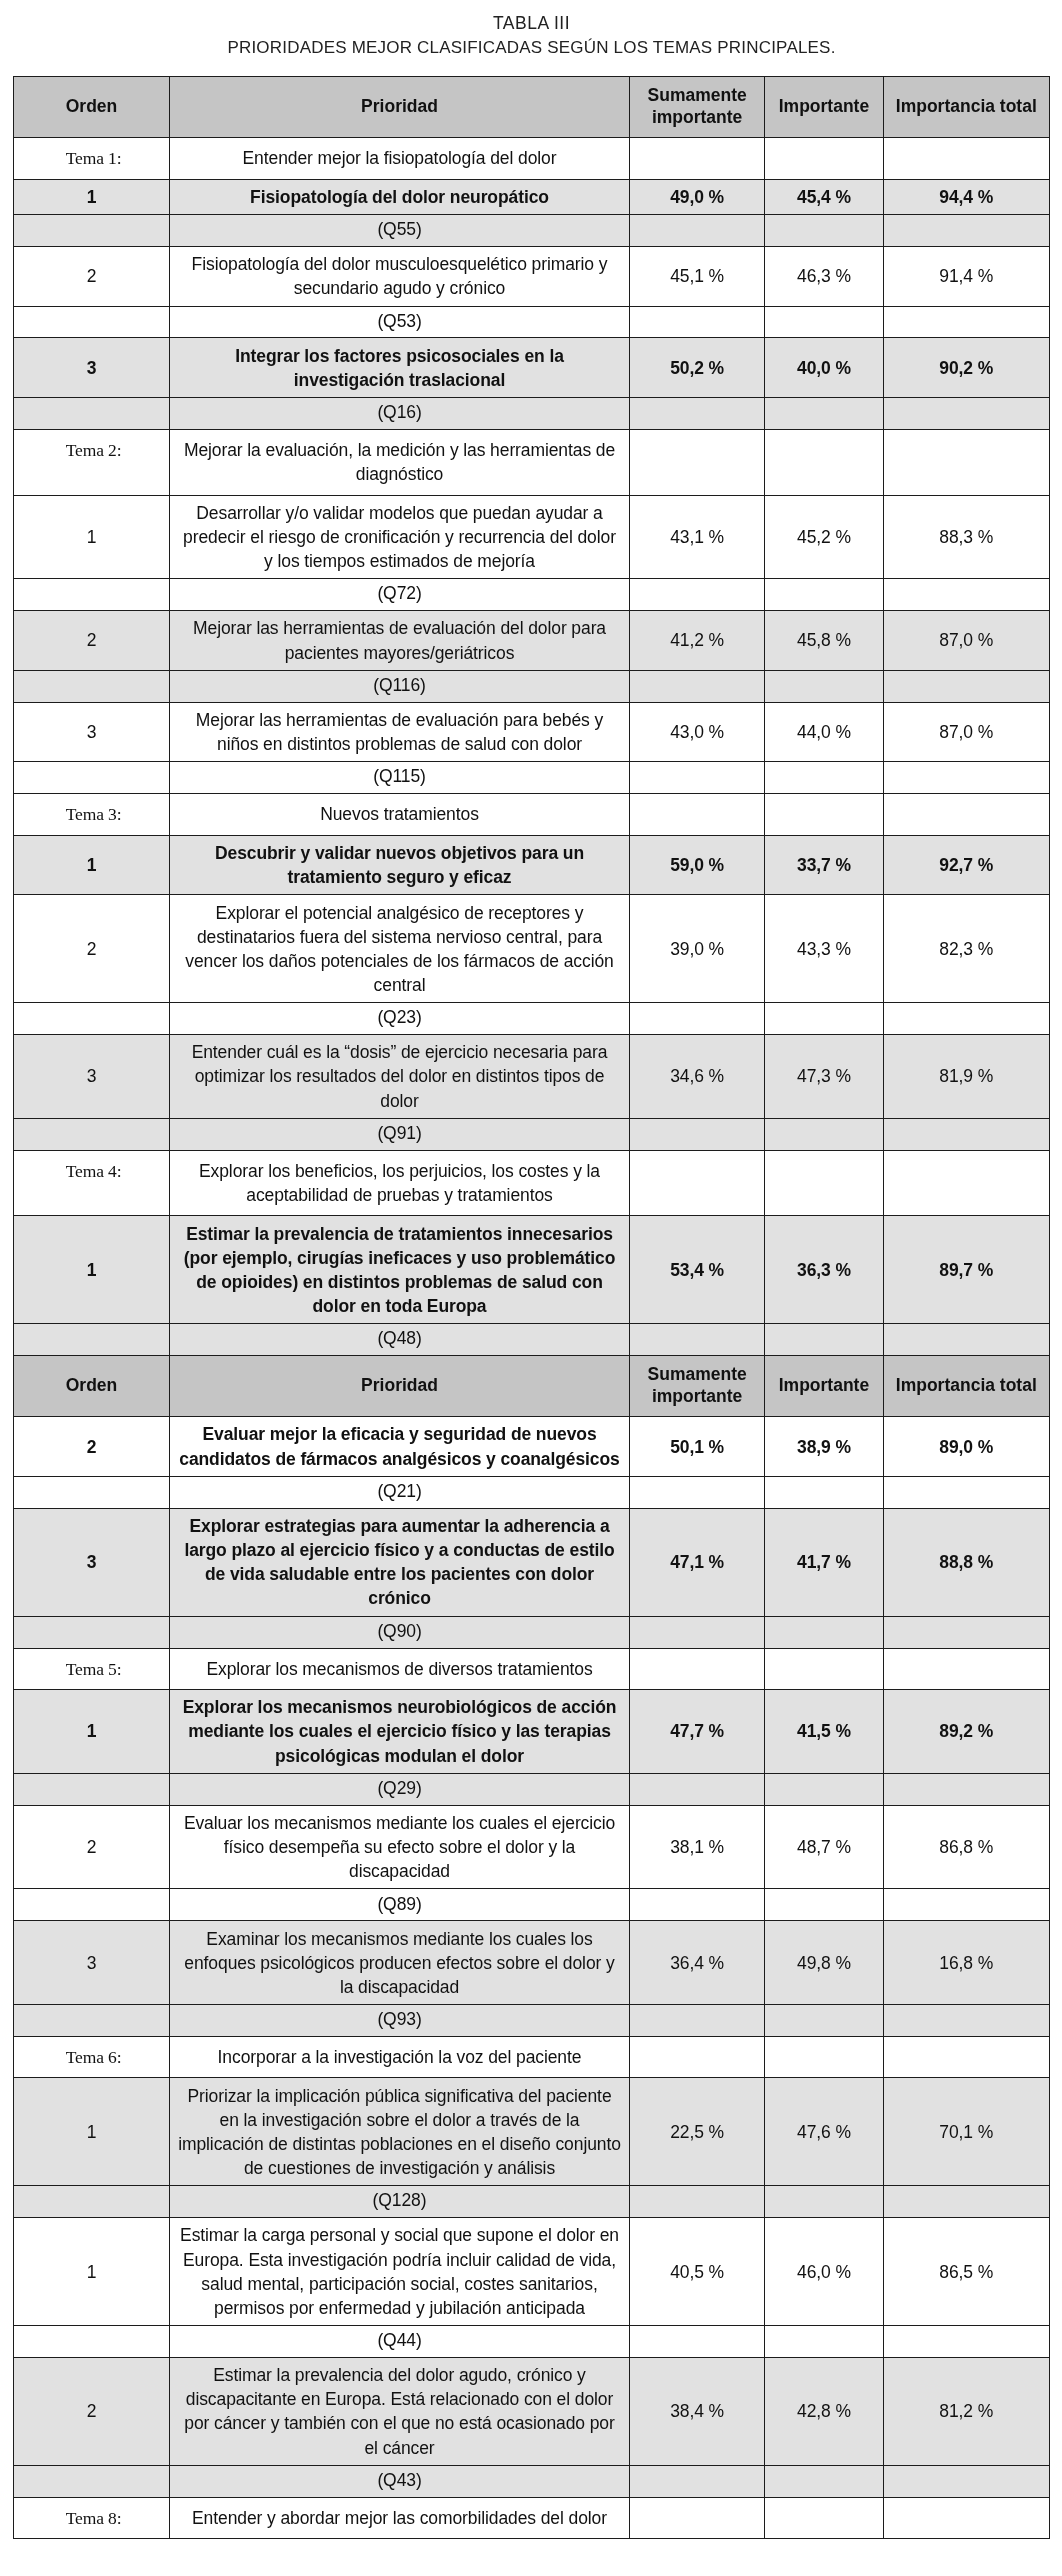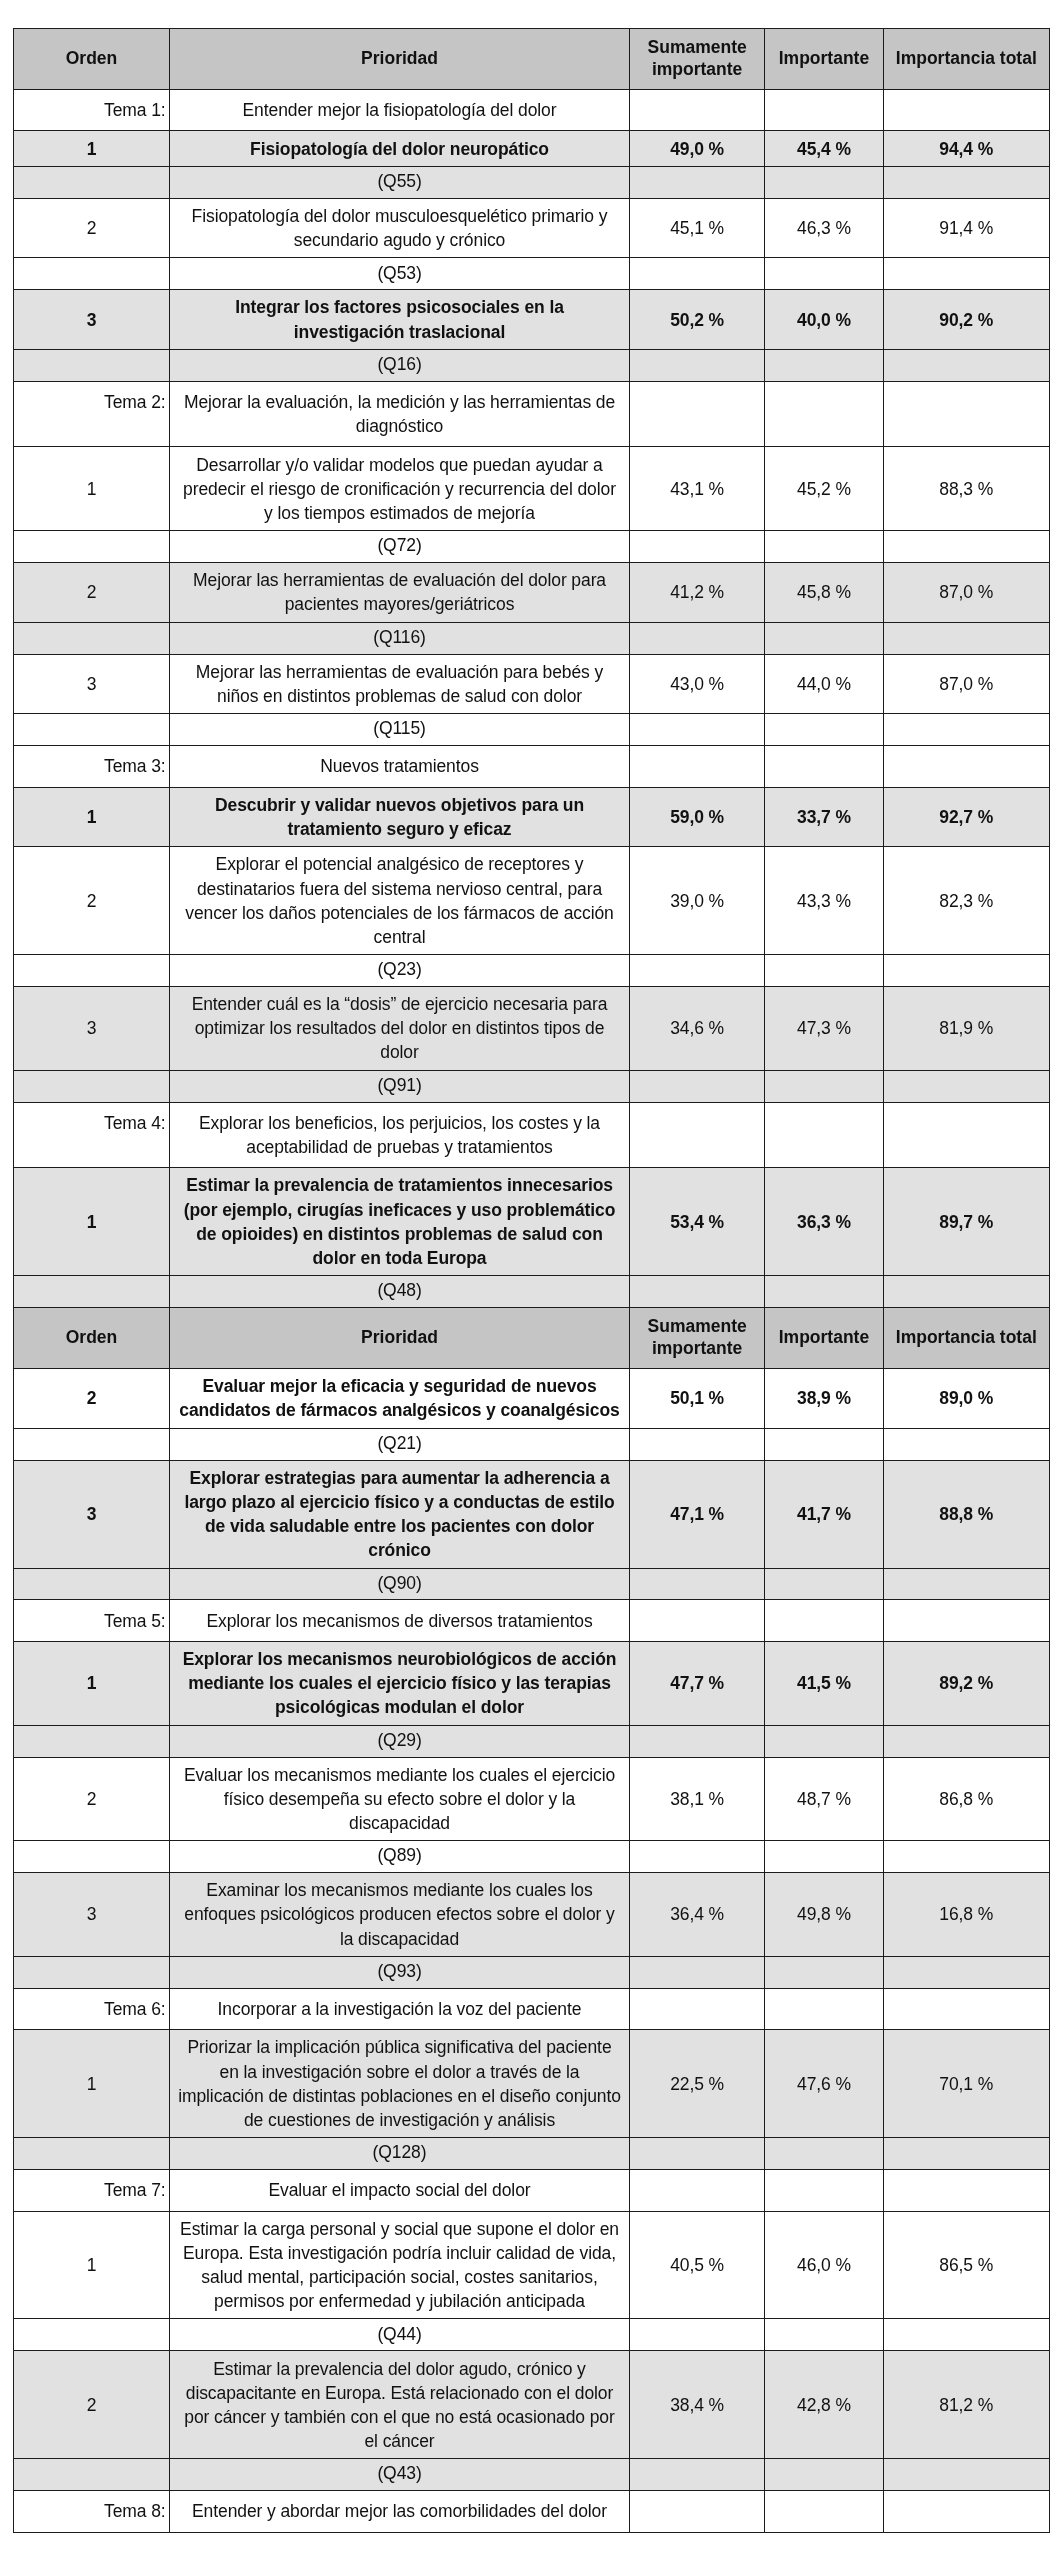--- a/index.html
+++ b/index.html
@@ -61,22 +61,23 @@
     padding: 5.2px 8.2px;
     vertical-align: middle;
     background: #ffffff;
   }
   td.orden {
     text-align: center;
     padding-left: 3.1px;
     padding-right: 3.1px;
   }
   td.tema-orden {
-    text-align: right;
+    text-align: center;
     padding-left: 7.2px;
+    font-family: Liberation Serif, serif;
   }
   td.prioridad {
     text-align: center;
   }
   td.val {
     text-align: center;
     white-space: nowrap;
     padding-left: 3.1px;
     padding-right: 3.1px;
   }
@@ -94,20 +95,24 @@
     padding-top: 8.2px;
     padding-bottom: 8.2px;
     vertical-align: top;
   }
 </style>
 </head>
 <body>
 
 <div class="page">
 
+  <div class="title-block">
+    <div class="table-title">TABLA III</div>
+    <div class="table-subtitle">PRIORIDADES MEJOR CLASIFICADAS SEGÚN LOS TEMAS PRINCIPALES.</div>
+  </div>
 
   <table class="priorities">
     <colgroup>
       <col style="width:15%">
       <col style="width:44.5%">
       <col style="width:13%">
       <col style="width:11.5%">
       <col style="width:16%">
     </colgroup>
     <tbody>
@@ -377,27 +382,20 @@
           <td class="val">47,6 %</td>
           <td class="val">70,1 %</td>
         </tr>
         <tr class="row-qcode shaded">
           <td class="orden"></td>
           <td class="prioridad">(Q128)</td>
           <td class="val"></td>
           <td class="val"></td>
           <td class="val"></td>
         </tr>
-        <tr class="row-tema">
-          <td class="orden tema-orden">Tema 7:</td>
-          <td class="prioridad">Evaluar el impacto social del dolor</td>
-          <td class="val"></td>
-          <td class="val"></td>
-          <td class="val"></td>
-        </tr>
         <tr class="row-priority">
           <td class="orden">1</td>
           <td class="prioridad">Estimar la carga personal y social que supone el dolor en Europa. Esta investigación podría incluir calidad de vida, salud mental, participación social, costes sanitarios, permisos por enfermedad y jubilación anticipada</td>
           <td class="val">40,5 %</td>
           <td class="val">46,0 %</td>
           <td class="val">86,5 %</td>
         </tr>
         <tr class="row-qcode">
           <td class="orden"></td>
           <td class="prioridad">(Q44)</td>

